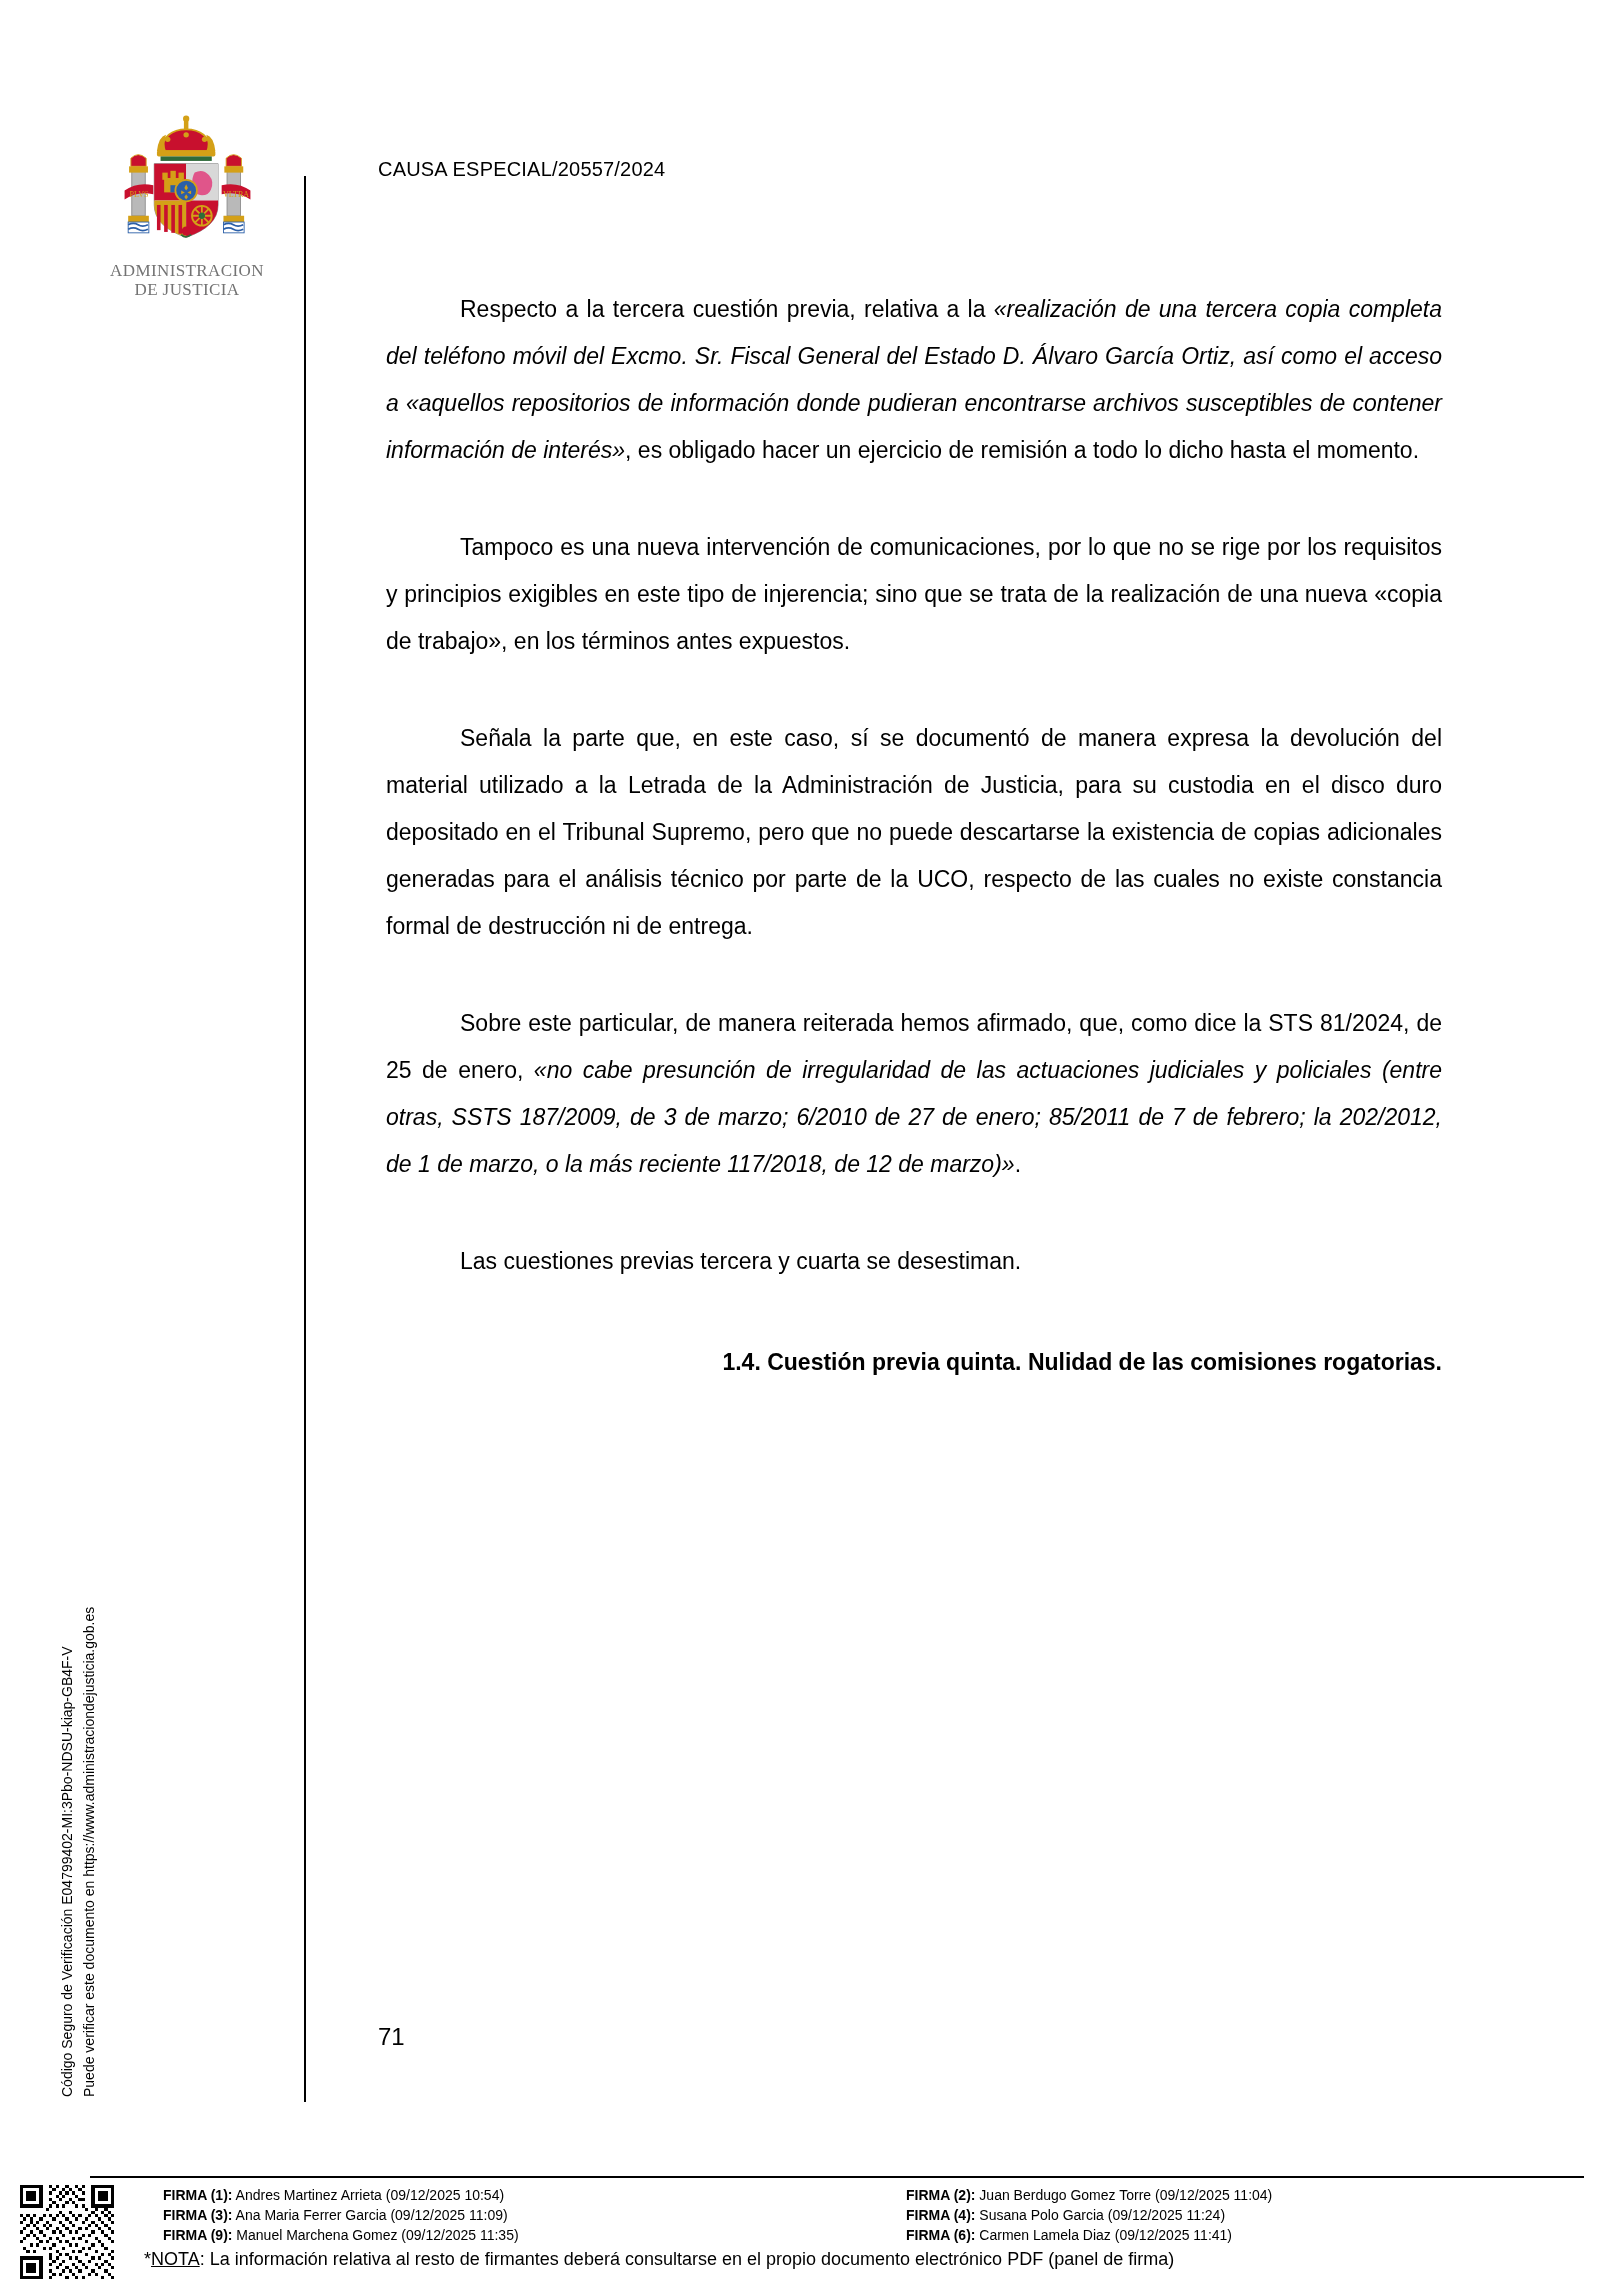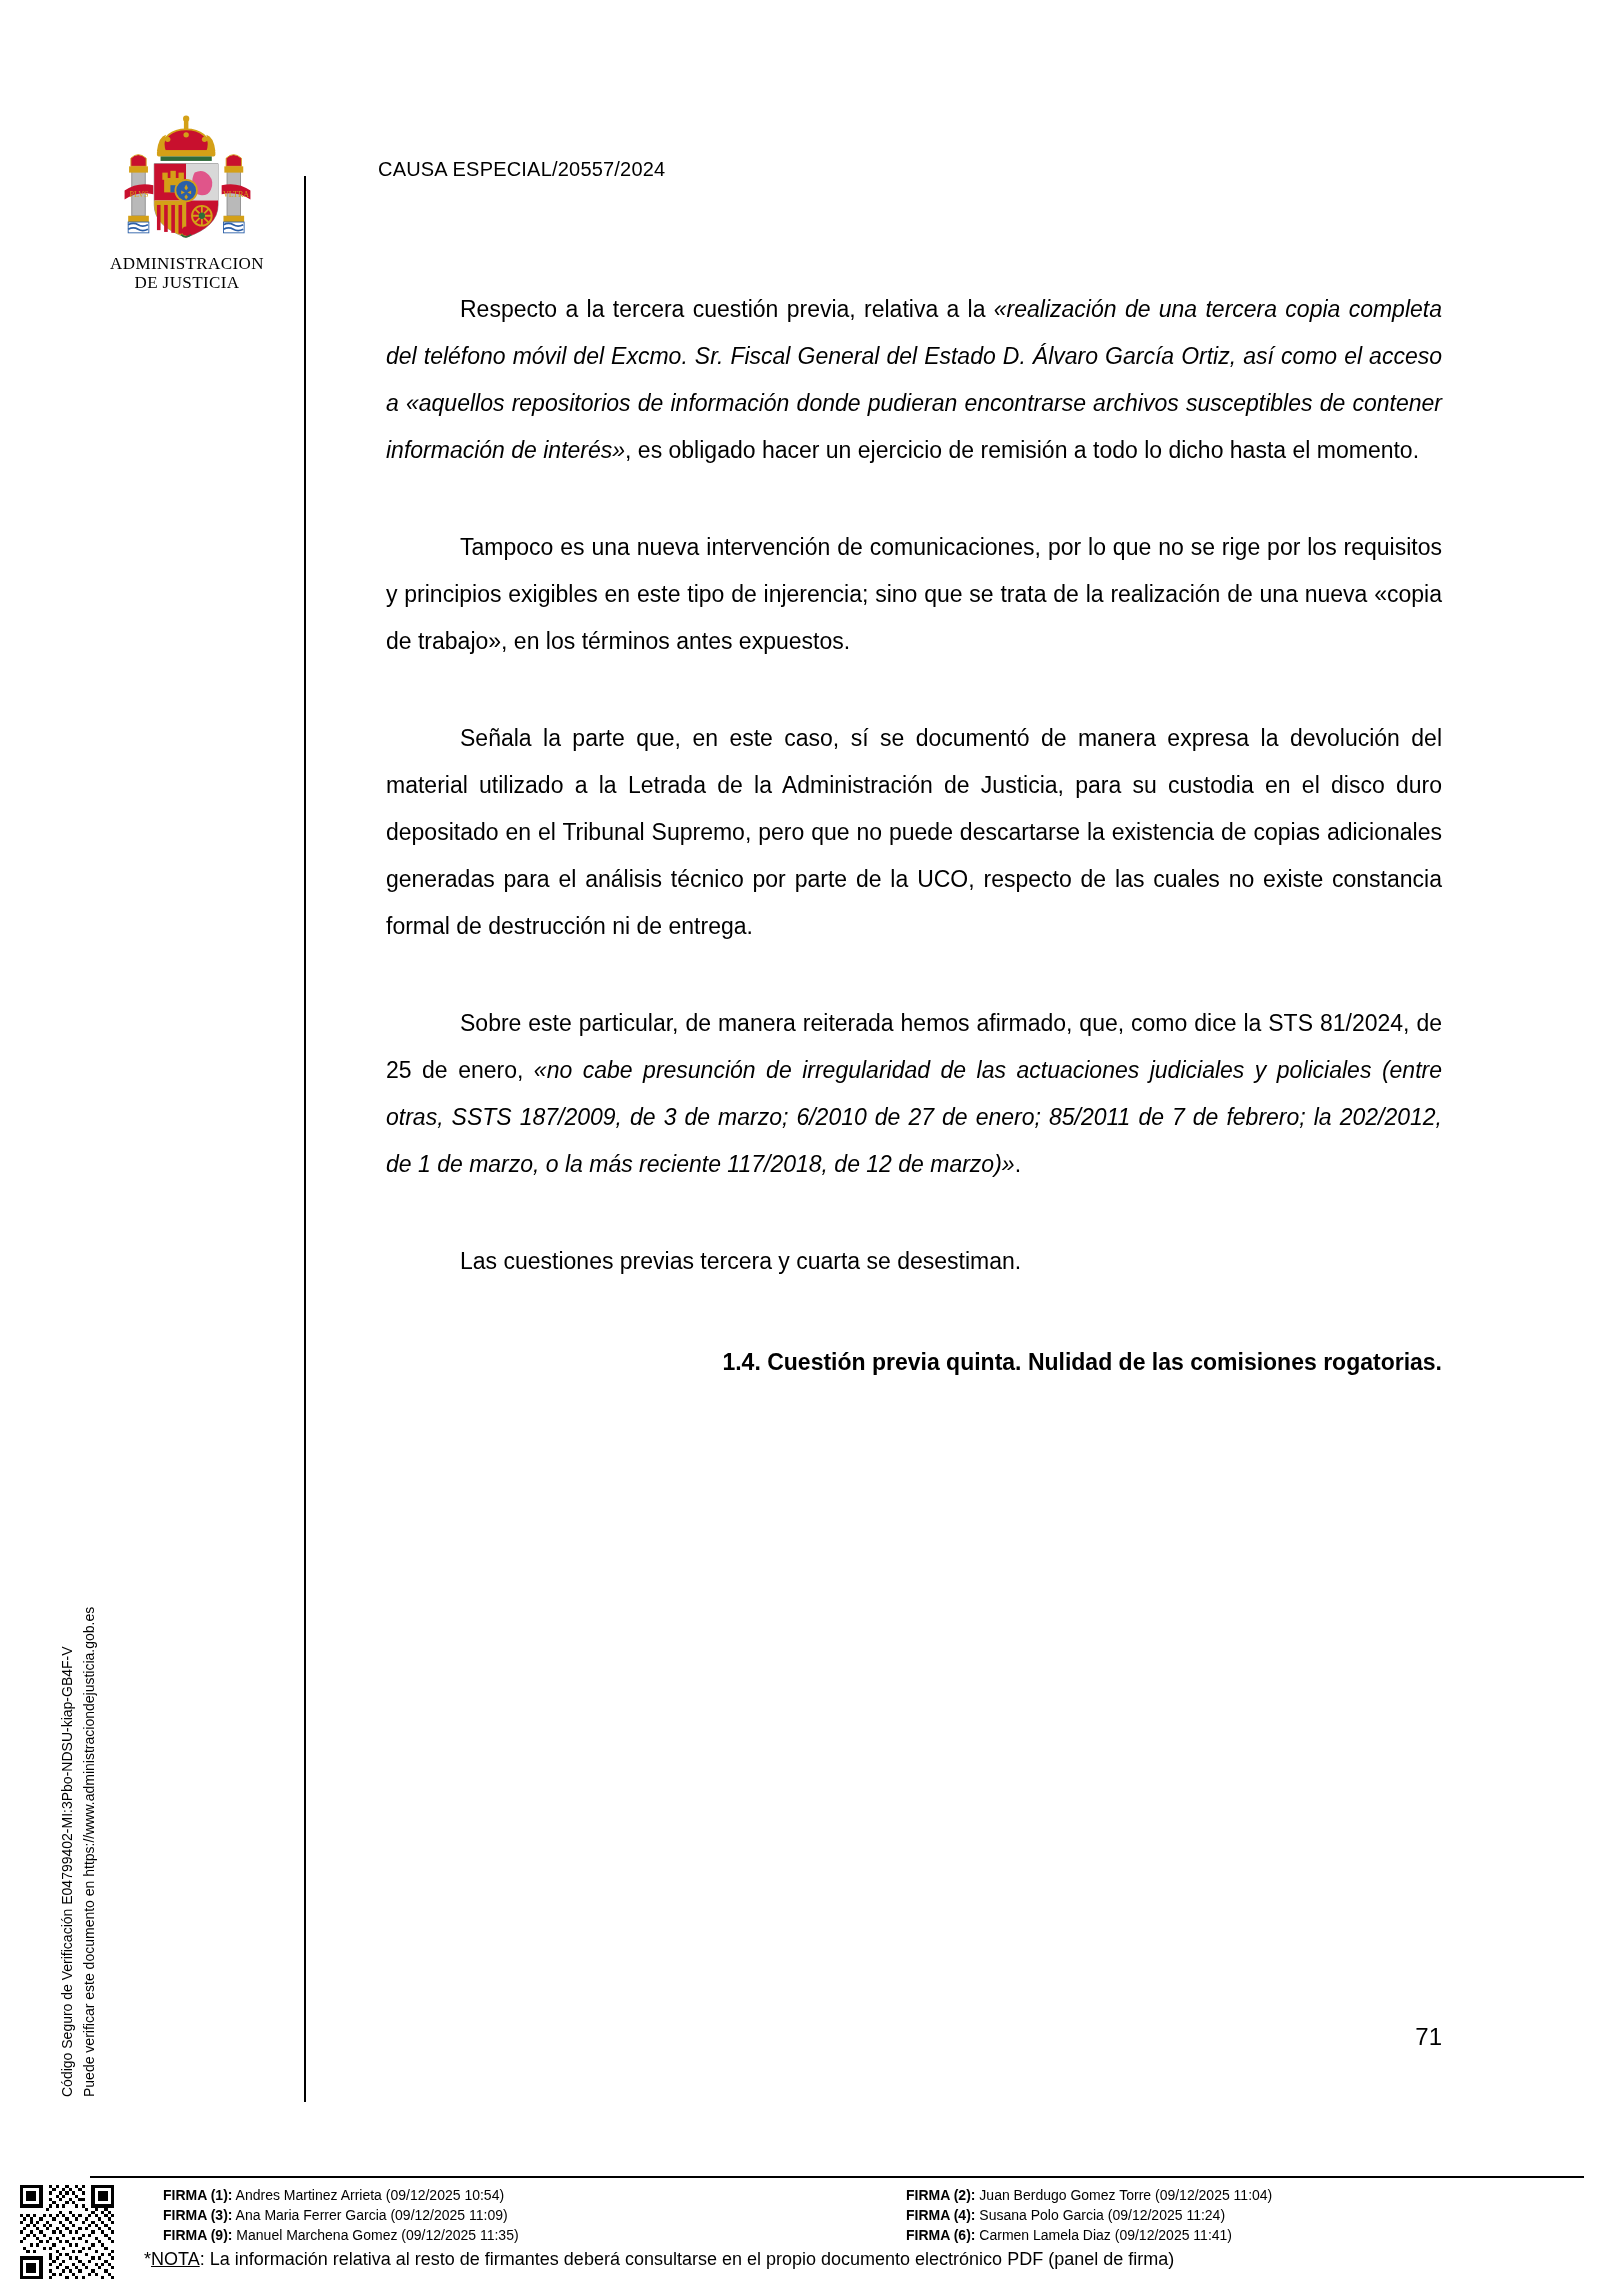--- a/index.html
+++ b/index.html
@@ -39,22 +39,22 @@
   
   .emblem{
     position:absolute;left:97px;top:115px;width:180px;text-align:center;
   }
   .emblem svg{display:block;margin:0 auto;}
   .emblem-cap{
     font-family:"Liberation Serif", serif;
     font-size:17px;
     line-height:1.12;
     letter-spacing:0.4px;
-    margin-top:4px;
-    color:#000000;
+    margin-top:11px;
+    color:#737373;
     text-align:center;
   }
 
   
   .doc-header{
     position:absolute;
     left:378px;top:158px;width:1062px;
     font-size:20px;
     letter-spacing:0.2px;
   }
@@ -78,21 +78,20 @@
     font-size:23px;
     line-height:47px;
     font-weight:bold;
     text-indent:74px;
     text-align:right;
   }
 
   .page-num{
     position:absolute;
     left:378px;top:2023px;width:1064px;
-    text-align:right;
     font-size:24px;
   }
 
   
   .footer-rule{
     position:absolute;left:90px;top:2176px;width:1494px;height:1.8px;background:#000;
   }
   .qr{
     position:absolute;left:20px;top:2185px;width:94px;height:94px;
   }

